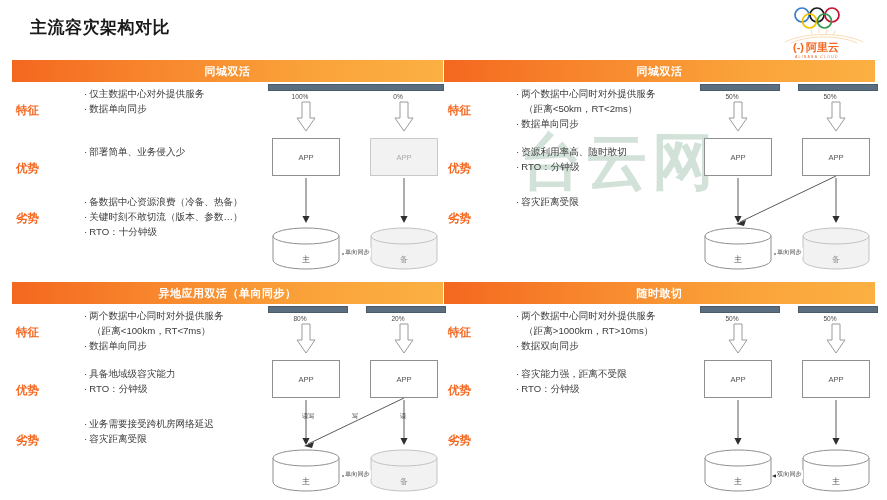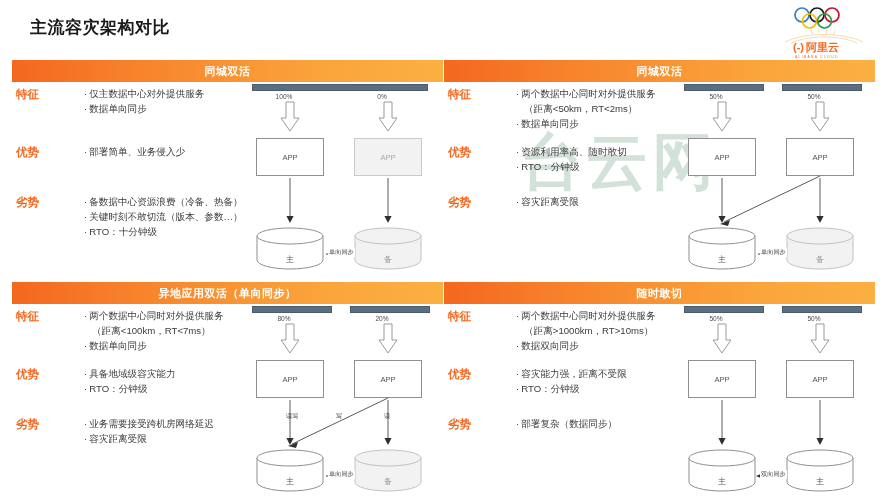--- a/index.html
+++ b/index.html
@@ -59,32 +59,33 @@
   .qbody{position:relative;width:100%;height:196px;}
 
   
   .txtcol{position:absolute;left:0;top:0;width:232px;height:196px;}
   .rowgrp{position:absolute;left:0;width:232px;display:flex;}
   .rlabel{
     width:44px;flex:0 0 44px;
     color:#F4671F;font-weight:bold;font-size:11.5px;
     text-align:left;padding-left:4px;box-sizing:border-box;
     padding-top:1px;
+    margin-top:16px;
   }
   .rlist{flex:1;}
   .bullet{
     font-size:9.6px;color:#3b3b3b;line-height:15px;
     white-space:nowrap;
     margin-left:28px;
   }
   .bullet .dot{color:#3b3b3b;margin-right:2px;}
   .bullet.cont{padding-left:8px;}
 
   
-  .diag{position:absolute;left:232px;top:0;width:199px;height:196px;}
+  .diag{position:absolute;left:248px;top:0;width:199px;height:196px;}
   .slate{
     position:absolute;height:7px;background:#5B6E80;
     border:1px solid #4a5b6b;box-sizing:border-box;
   }
   .pct{
     position:absolute;font-size:6.6px;color:#4a4a4a;
     text-align:center;width:40px;
   }
   .darrow{position:absolute;width:20px;height:30px;}
   .appbox{
@@ -359,21 +360,20 @@
           <div class="rowgrp" style="top: 62px;">
             <div class="rlabel">优势</div>
             <div class="rlist">
               <div class="bullet"><span class="dot">·</span>容灾能力强，距离不受限</div>
               <div class="bullet"><span class="dot">·</span>RTO：分钟级</div>
             </div>
           </div>
           <div class="rowgrp" style="top: 112px;">
             <div class="rlabel">劣势</div>
             <div class="rlist">
-              <div class="bullet"><span class="dot">·</span>部署复杂（数据同步）</div>
             </div>
           </div>
         </div>
         <div class="diag">
           <div class="slate" style="left: 8px; top: 2px; width: 80px;"></div>
           <div class="slate" style="left: 106px; top: 2px; width: 80px;"></div>
           <div class="pct" style="left: 20px; top: 11px;">50%</div>
           <div class="pct" style="left: 118px; top: 11px;">50%</div>
           <div class="darrow" style="left: 36px; top: 20px;"><svg width="20" height="30" viewBox="0 0 20 30">
       <path d="M6 0 L14 0 L14 16 L19 16 L10 29 L1 16 L6 16 Z" fill="#ffffff" stroke="#9a9a9a" stroke-width="1"></path>

